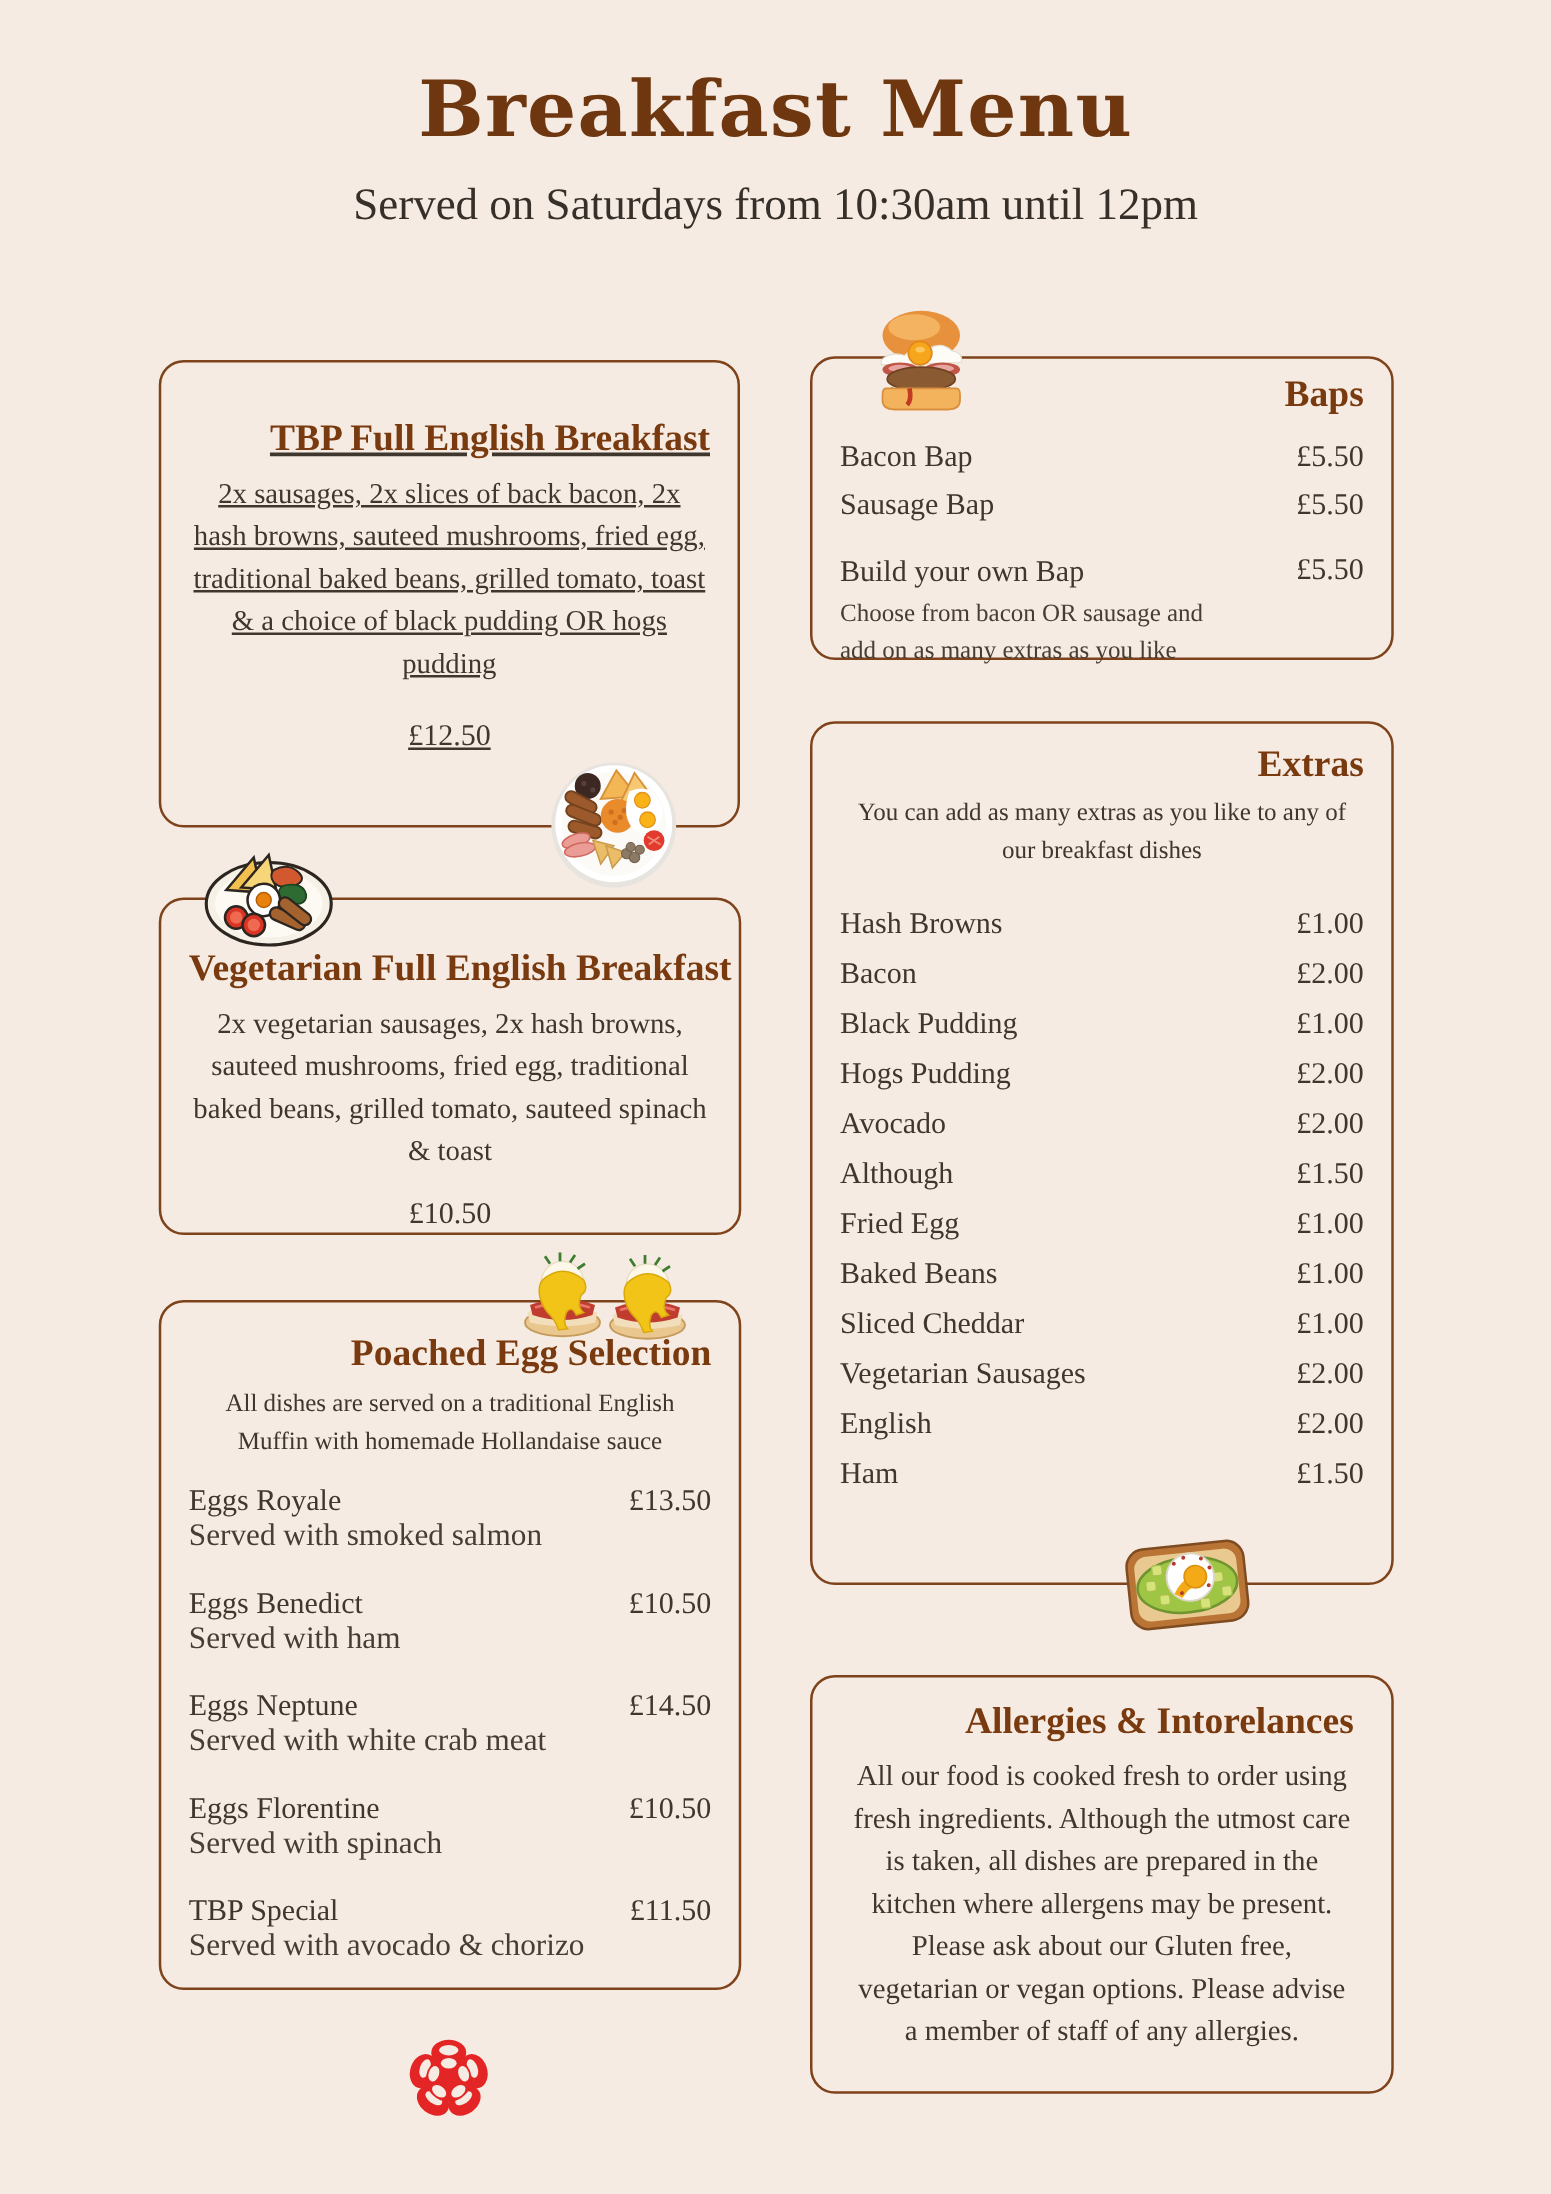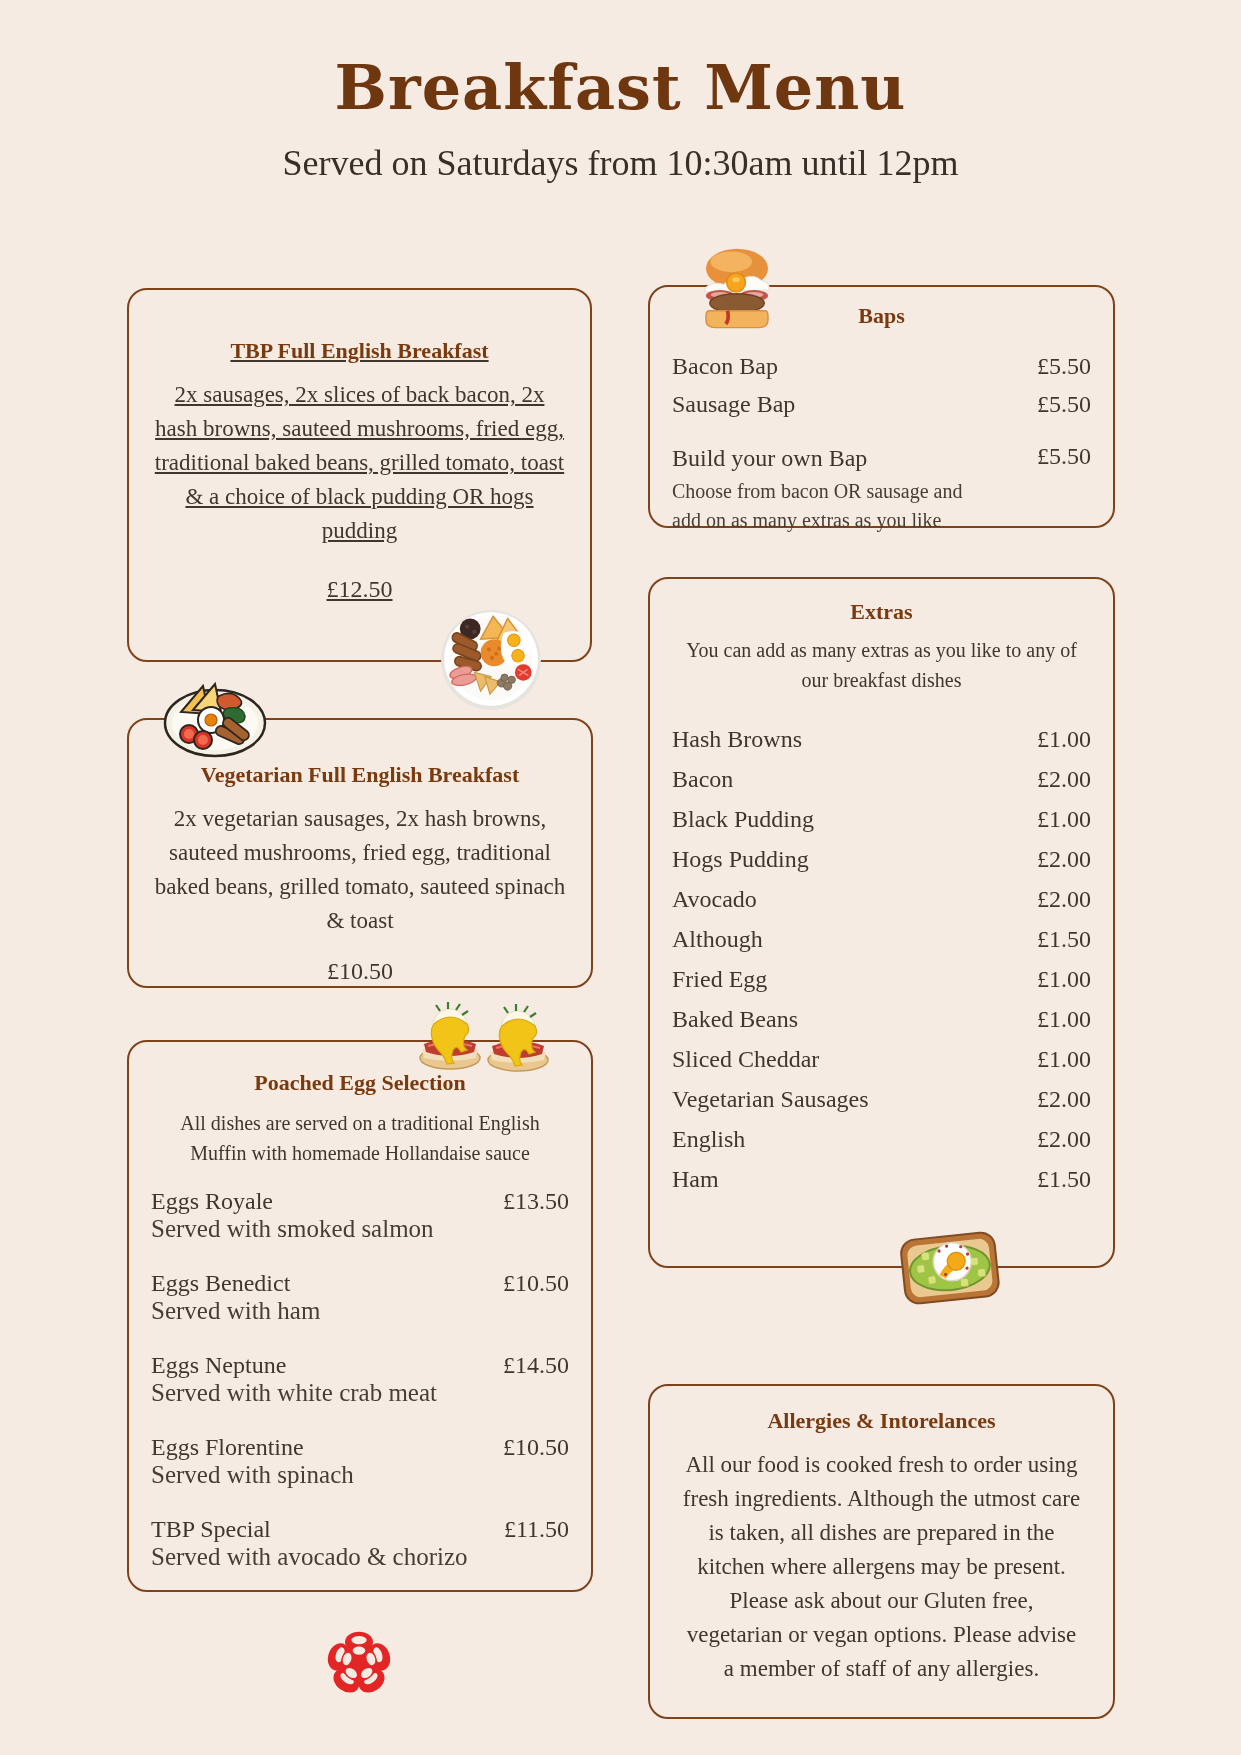--- a/index.html
+++ b/index.html
@@ -9,23 +9,23 @@
         font-family:"DejaVu Serif",serif;font-weight:bold;font-size:62px;line-height:80px;
         color:#6e3710;letter-spacing:1px;}
   .page-subtitle{position:absolute;left:0;top:140px;width:1241px;text-align:center;
         font-size:36px;line-height:46px;color:#37302a;}
   .menu-box{position:absolute;box-sizing:border-box;border:2.5px solid #7f431c;border-radius:20px;}
   .box-full{left:127px;top:288px;width:465px;height:374px;padding:46px 22px 0 22px;text-align:center;text-decoration:underline;}
   .box-veg{left:127px;top:718px;width:466px;height:270px;padding:40px 22px 0 22px;text-align:center;}
   .box-poached{left:127px;top:1040px;width:466px;height:552px;padding:26px 22px 0 22px;}
   .box-baps{left:648px;top:285px;width:467px;height:243px;padding:14px 22px 0 22px;}
   .box-extras{left:648px;top:577px;width:467px;height:691px;padding:18px 22px 0 22px;}
-  .box-allergies{left:648px;top:1384px;width:467px;height:335px;padding:20px 30px 0 30px;text-align:center;}
-  .section-title{font-family:"Liberation Serif",serif;font-weight:bold;font-size:22px;line-height:30px;
-        color:#793a0f;text-align:center;white-space:nowrap;}
+  .box-allergies{left:648px;top:1340px;width:467px;height:335px;padding:20px 30px 0 30px;text-align:center;}
+  .section-title{font-family:"Liberation Serif",serif;font-weight:bold;font-size:30px;line-height:30px;
+        color:#793a0f;text-align:right;white-space:nowrap;}
   .box-desc{margin-top:12px;font-size:23px;line-height:34px;color:#3f362e;}
   .box-price{margin-top:24px;font-size:24px;line-height:34px;color:#3f362e;}
   .box-veg .box-price{margin-top:16px;}
   .sub-note{margin-top:10px;font-size:20px;line-height:30px;text-align:center;color:#3f362e;}
   .items{margin-top:18px;}
   .p-item{margin-bottom:26px;}
   .p-row{display:flex;justify-content:space-between;align-items:flex-start;}
   .item-name{font-size:24px;line-height:30px;}
   .item-price{font-size:24px;line-height:30px;}
   .item-detail{font-size:25px;line-height:26px;color:#473d34;}

